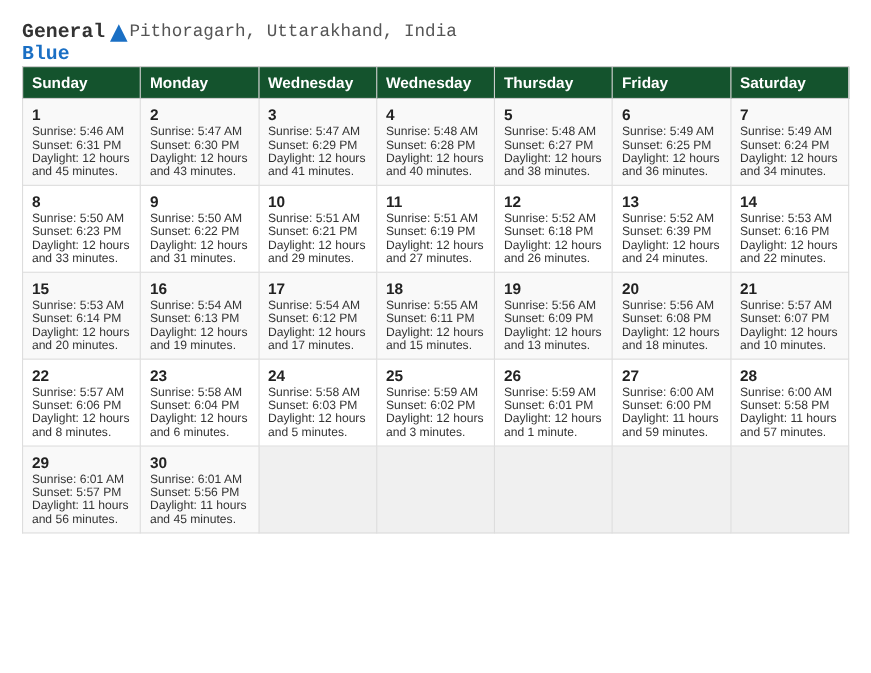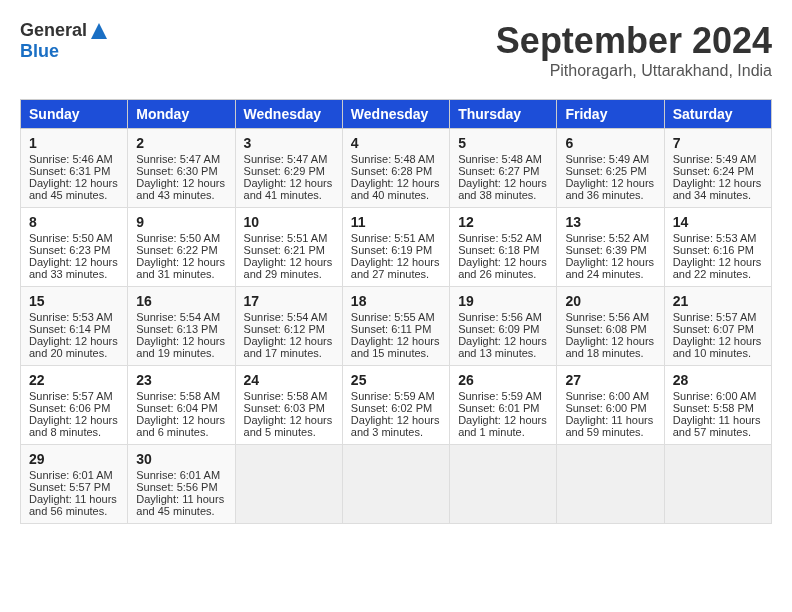--- a/index.html
+++ b/index.html
@@ -6,22 +6,22 @@
     body {
       font-family: Arial, sans-serif;
       background: #fff;
       width: 792px;
       min-height: 612px;
       padding: 20px;
     }
     .header-area {
       display: flex;
       align-items: flex-start;
-      justify-content: space-between;
-      margin-bottom: 19px;
+      margin-bottom: 0;
+      font-family: Liberation Mono, monospace;
     }
     .logo {
       display: flex;
       flex-direction: column;
       align-items: flex-start;
     }
     .logo-text {
       display: flex;
       align-items: center;
     }
@@ -50,21 +50,21 @@
     }
     .location-title {
       font-size: 16px;
       color: #555;
     }
     table {
       width: 100%;
       border-collapse: collapse;
     }
     thead tr th {
-      background-color: #1d4ed8;
+      background-color: #14532d;
       color: #fff;
       text-align: left;
       padding: 6px 8px;
       font-size: 14px;
       font-weight: bold;
       border: 1px solid #ccc;
     }
     tbody tr td {
       vertical-align: top;
       padding: 6px 8px;
@@ -95,21 +95,20 @@
   <div class="logo">
     <div class="logo-text">
       <span class="logo-general">General</span>
       <svg class="logo-icon" viewBox="0 0 20 20">
         <polygon points="10,2 18,18 2,18" fill="#1a6fc4"></polygon>
       </svg>
     </div>
     <span class="logo-blue">Blue</span>
   </div>
   <div class="title-area">
-    <div class="month-title">September 2024</div>
     <div class="location-title">Pithoragarh, Uttarakhand, India</div>
   </div>
 </div>
 
 <table>
   <thead>
     <tr>
     <th>Sunday</th>
         <th>Monday</th>
         <th>Wednesday</th>

